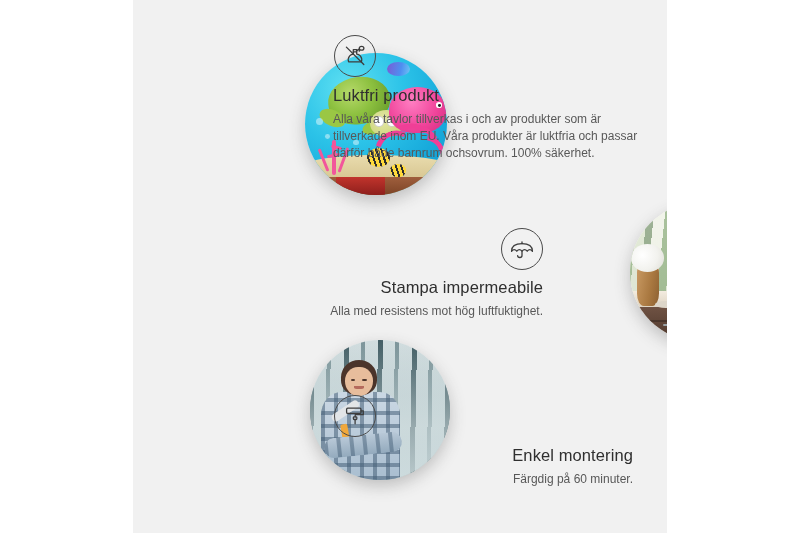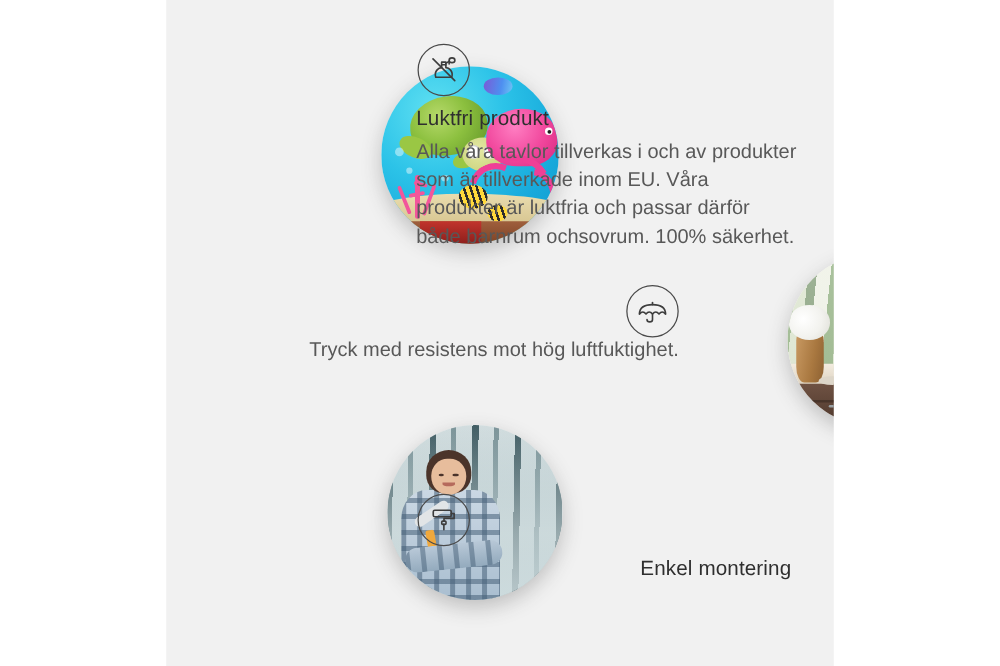--- a/index.html
+++ b/index.html
@@ -51,21 +51,21 @@
 
   .feat-title {
     font-size: 16.5px;
     font-weight: normal;
     color: #2f2f2f;
     letter-spacing: 0.1px;
     margin: 9px 0 5px 0;
     line-height: 1.2;
   }
   .feat-body {
-    font-size: 16px;
+    font-size: 12px;
     color: #585858;
     line-height: 1.42;
     margin: 0;
   }
 
   
   #feature-odourless {
     left: 200px;
     top: 35px;
     width: 305px;
@@ -478,21 +478,22 @@
           <svg width="30" height="30" viewBox="0 0 30 30" aria-hidden="true">
             <g class="ico-stroke">
               <path d="M4.6 17.2 q0 -7.5 10.4 -7.5 q10.4 0 10.4 7.5"></path>
               <path d="M4.6 17.2 q2.6 -3.2 5.2 0 q2.6 -3.2 5.2 0 q2.6 -3.2 5.2 0 q2.6 -3.2 5.2 0"></path>
               <path d="M15 9.7 L15 8"></path>
               <path d="M15 17.2 L15 21.5 q0 2 -2.2 2 q-2.2 0 -2.2 -1.9"></path>
             </g>
           </svg>
         </div>
       </div>
-      <div class="feat-body">Tryck med resistens mot hög luftfuktighet.</div>
+      <div class="feat-title">Stampa impermeabile</div>
+      <div class="feat-body">Alla med resistens mot hög luftfuktighet.</div>
     </div>
 
     <div class="photo-circle" id="photo-bathroom">
       <div class="scene bath-base">
         <div class="bath-wall"></div>
         <div class="bath-counter"></div>
         <div class="bath-vanity">
           <i></i>
         </div>
 
@@ -525,16 +526,17 @@
             <g class="ico-stroke">
               <rect x="6.6" y="7.2" width="14.4" height="5.2" rx="1.2"></rect>
               <path d="M21 9.8 l2.3 0 l0 3.9 l-8.1 0 l0 2.2"></path>
               <rect x="13.4" y="15.9" width="3.4" height="2.6" rx="0.7"></rect>
               <path d="M15.1 18.5 l0 4.3"></path>
             </g>
           </svg>
         </div>
       </div>
       <div class="feat-title">Enkel montering</div>
+      <div class="feat-body">Färgdig på 60 minuter.</div>
     </div>
 
   </div>
 </div>
 
 </body></html>

